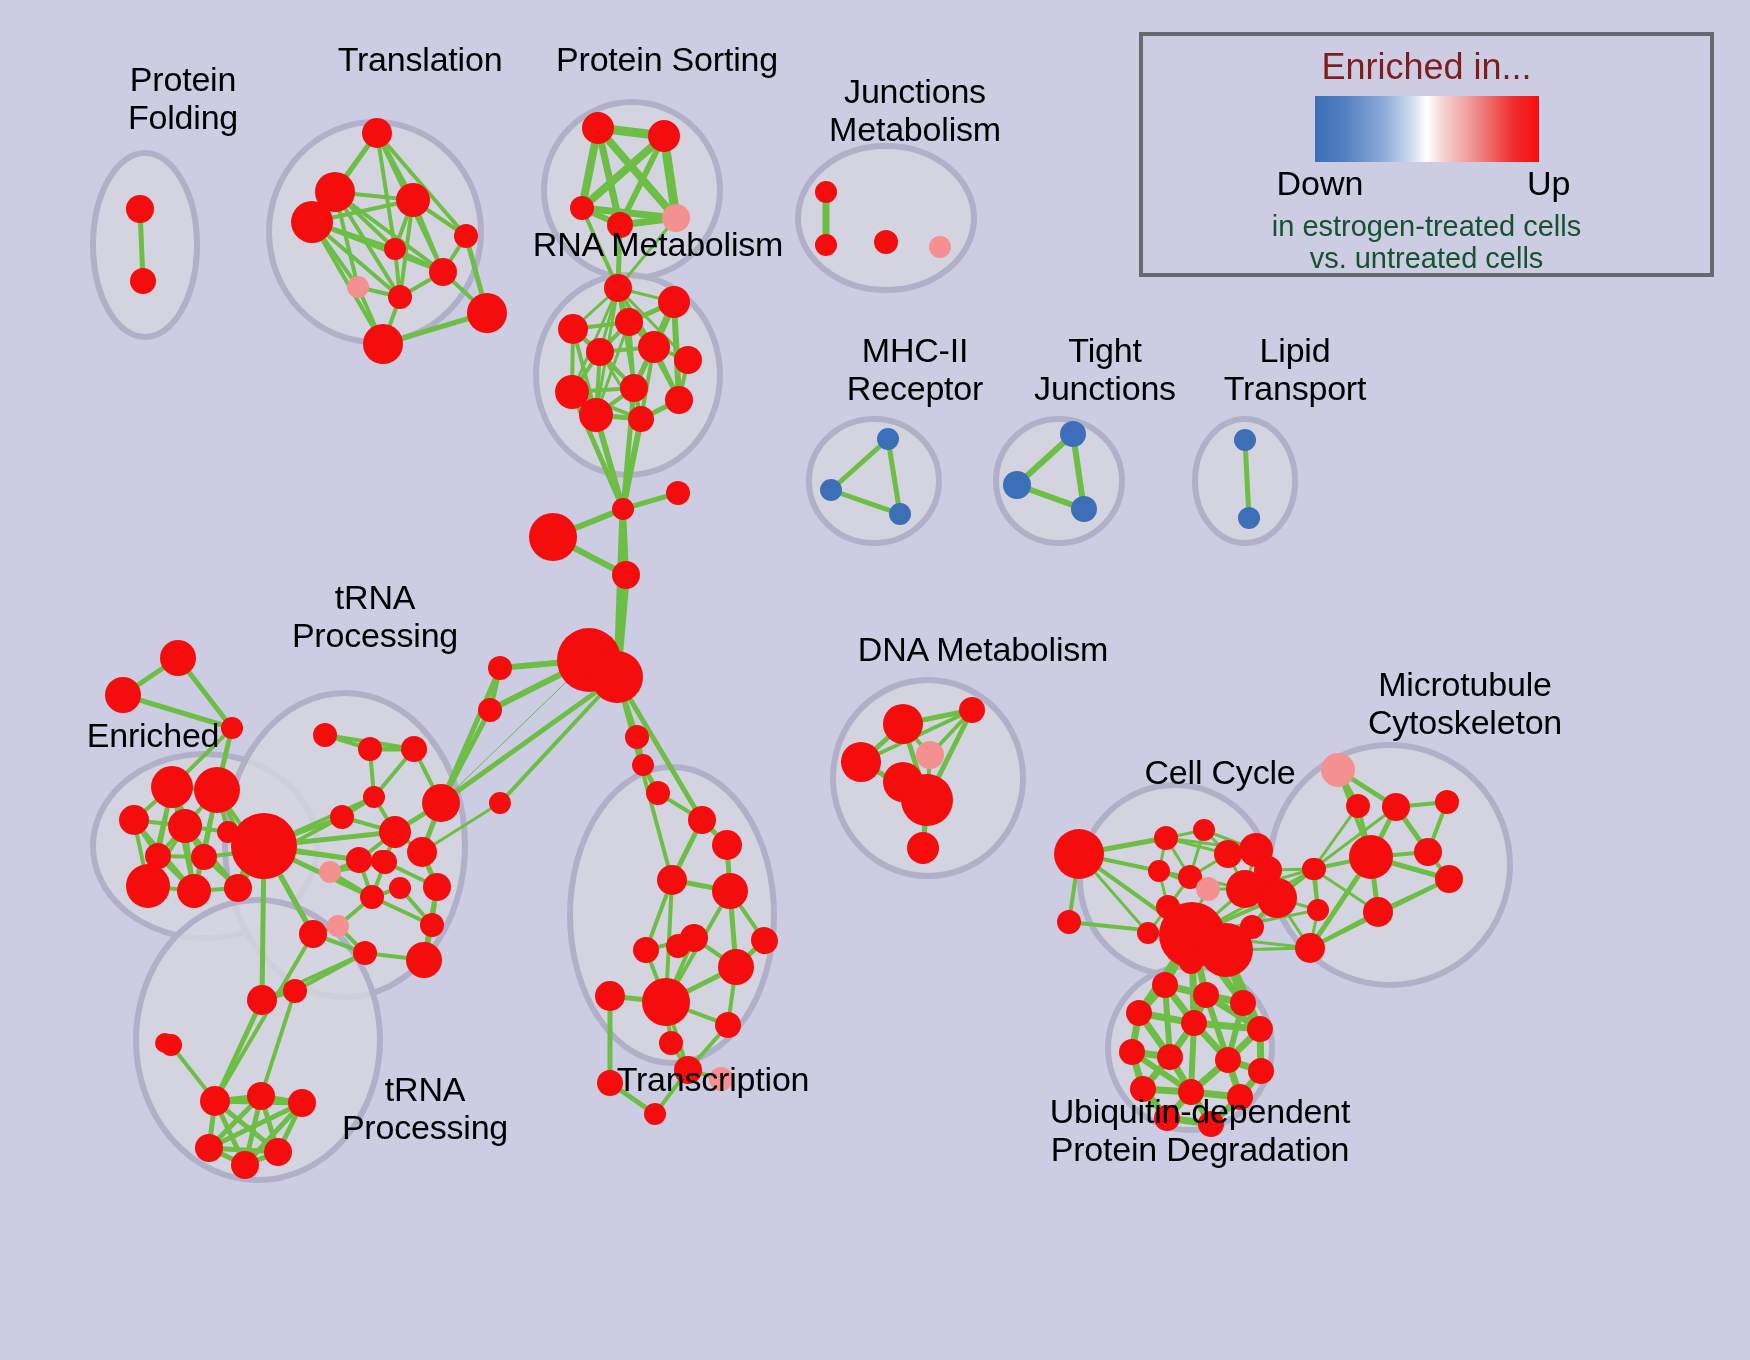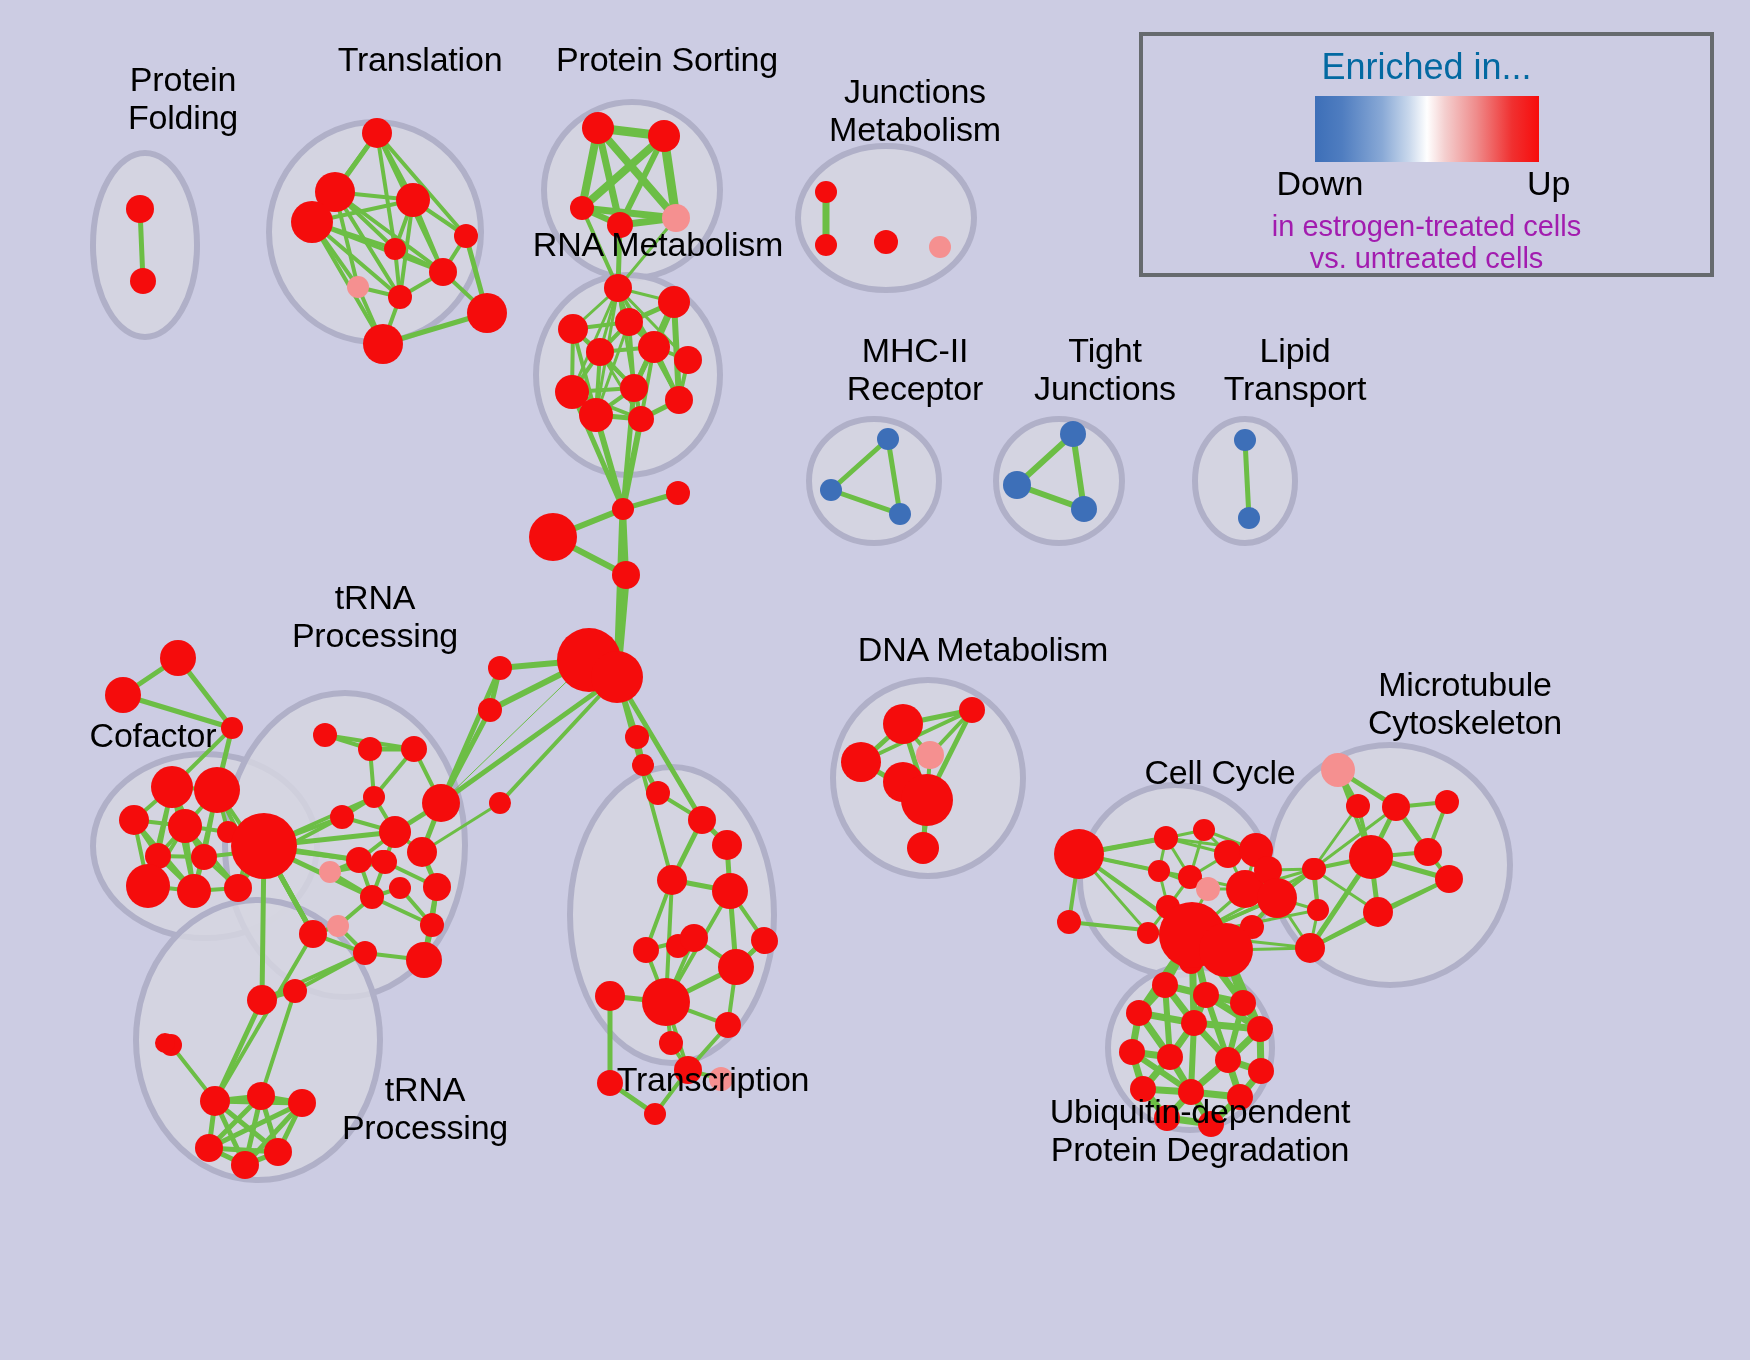--- a/index.html
+++ b/index.html
@@ -27,37 +27,37 @@
     position:absolute;
     left:1139px;top:32px;
     width:575px;height:245px;
     background:#ccccE3;
     border:4px solid #666a6e;
     box-sizing:border-box;
   }
   #legend-title{
     text-align:center;
     font-size:36px;
-    color:#0369a1;
+    color:#7f1d1d;
     margin-top:10px;
   }
   #legend-bar{
     margin:8px auto 0 auto;
     width:224px;height:66px;
     background:linear-gradient(to right,#3d6fb8 0%,#4f7dc0 12%,#89a9d6 30%,#c9d8ec 42%,#ffffff 50%,#f4cfcf 58%,#ef8c8c 72%,#f03030 88%,#f80c0c 100%);
   }
   #legend-updown{
     position:relative;
     width:300px;margin:2px auto 0 auto;
     height:44px;
   }
   #legend-down{position:absolute;left:0px;top:0;font-size:34px;}
   #legend-up{position:absolute;right:6px;top:0;font-size:34px;text-align:center;}
   #legend-sub1,#legend-sub2{
-    text-align:center;font-size:29px;line-height:1.12;color:#a21caf;
+    text-align:center;font-size:29px;line-height:1.12;color:#14532d;
   }
   #legend-sub1{margin-top:2px;}
 </style>
 </head>
 <body>
 
 <div id="canvas">
 
   <svg id="net" viewBox="0 0 1750 1360" preserveAspectRatio="none">
     <g id="layer-clusters">
@@ -661,21 +661,21 @@
       <div class="cluster-label" style="left: 512px; top: 40px; width: 310px;">Protein Sorting</div>
       <div class="cluster-label" style="left: 508px; top: 225px; width: 300px;">RNA Metabolism</div>
       <div class="cluster-label" style="left: 790px; top: 72px; width: 250px;">Junctions
 Metabolism</div>
       <div class="cluster-label" style="left: 800px; top: 331px; width: 230px;">MHC-II
 Receptor</div>
       <div class="cluster-label" style="left: 990px; top: 331px; width: 230px;">Tight
 Junctions</div>
       <div class="cluster-label" style="left: 1180px; top: 331px; width: 230px;">Lipid
 Transport</div>
-      <div class="cluster-label" style="left: 58px; top: 716px; width: 190px;">Cofactor</div>
+      <div class="cluster-label" style="left: 58px; top: 716px; width: 190px;">Enriched</div>
       <div class="cluster-label" style="left: 250px; top: 578px; width: 250px;">tRNA
 Processing</div>
       <div class="cluster-label" style="left: 300px; top: 1070px; width: 250px;">tRNA
 Processing</div>
       <div class="cluster-label" style="left: 578px; top: 1060px; width: 270px;">Transcription</div>
       <div class="cluster-label" style="left: 818px; top: 630px; width: 330px;">DNA Metabolism</div>
       <div class="cluster-label" style="left: 1100px; top: 753px; width: 240px;">Cell Cycle</div>
       <div class="cluster-label" style="left: 1310px; top: 665px; width: 310px;">Microtubule
 Cytoskeleton</div>
       <div class="cluster-label" style="left: 990px; top: 1092px; width: 420px;">Ubiquitin-dependent

